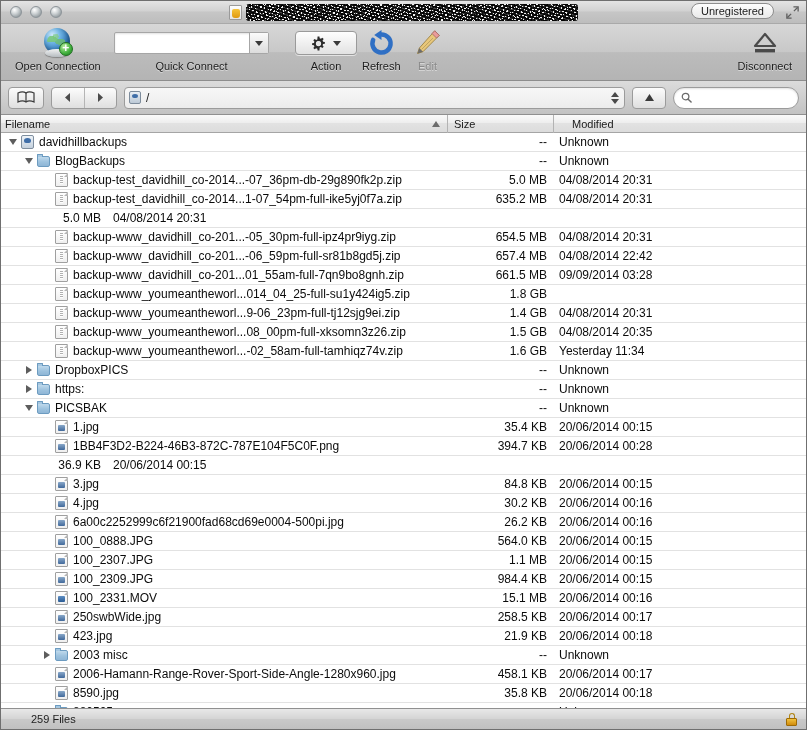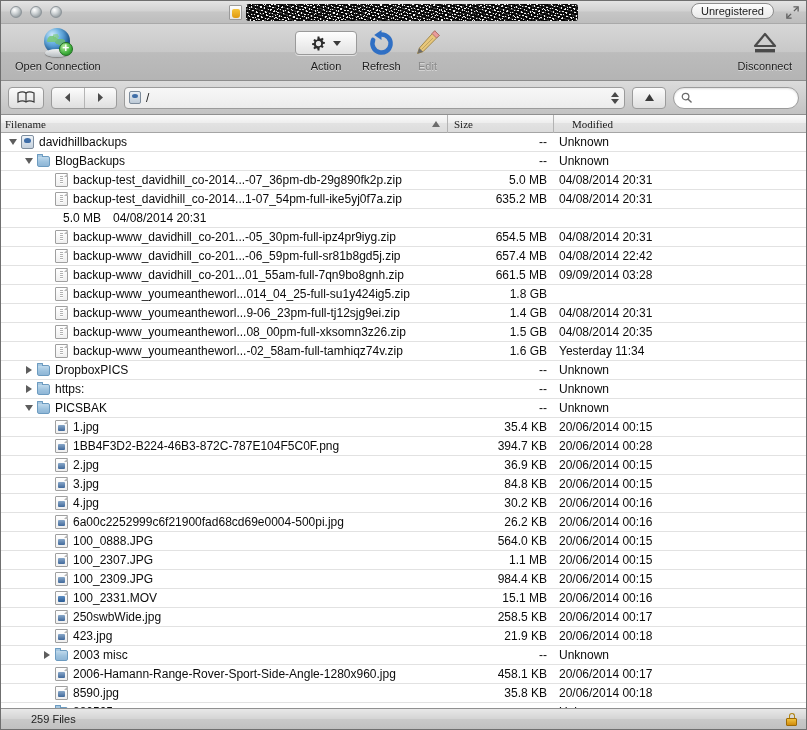--- a/index.html
+++ b/index.html
@@ -282,21 +282,20 @@
   .colhead {
     height:18px;
     flex:0 0 18px;
     background: linear-gradient(to bottom,#fafafa 0%,#ededed 48%,#e2e2e2 50%,#dcdcdc 100%);
     border-bottom:1px solid #a5a5a5;
     display:flex;
     align-items:center;
     font-size:11px;
     color:#1a1a1a;
     box-sizing:border-box;
-    font-family:Liberation Serif, serif;
   }
   .ch {
     height:18px;
     display:flex;align-items:center;
     box-sizing:border-box;
     position:relative;
   }
   .ch-name { width:446px; padding-left:4px; }
   .ch-size { width:106px; padding-left:6px; border-left:1px solid #b3b3b3; }
   .ch-mod  { flex:1; padding-left:18px; border-left:1px solid #b3b3b3; }
@@ -444,20 +443,30 @@
       <div class="tb-glyph">
         <div class="globe">
           <div class="ball"></div>
           <div class="base"></div>
           <div class="plus">+</div>
         </div>
       </div>
       <div class="tb-label">Open Connection</div>
     </div>
 
+    <div class="tb-item" style="left:113px;">
+      <div class="tb-glyph">
+        <div class="qc-field" title="">
+          <div class="qc-arrow">
+            <div class="tri-down"></div>
+          </div>
+        </div>
+      </div>
+      <div class="tb-label">Quick Connect</div>
+    </div>
 
     <div class="tb-item" style="left:294px;">
       <div class="tb-glyph">
         <div class="action-btn">
           <svg class="gear" viewBox="0 0 16 16">
             <path fill="currentColor" d="M8 5.2A2.8 2.8 0 1 0 8 10.8A2.8 2.8 0 1 0 8 5.2 M7 0.6h2l.25 1.9 1.3.55 1.55-1.18 1.42 1.42-1.18 1.55.55 1.3 1.9.25v2l-1.9.25-.55 1.3 1.18 1.55-1.42 1.42-1.55-1.18-1.3.55L9 15.4H7l-.25-1.9-1.3-.55-1.55 1.18-1.42-1.42 1.18-1.55-.55-1.3L1.2 9.6v-2l1.9-.25.55-1.3L2.47 4.5l1.42-1.42L5.44 4.26l1.3-.55z"></path>
             <circle cx="8" cy="8" r="2.4" fill="#e6e6e6"></circle>
           </svg>
           <div class="tri-down"></div>
         </div>
@@ -713,25 +722,20 @@
         <div class="row">
           <div class="c-name ind-2">
             <div class="disc blank"></div>
             <div class="ficon file img"></div>
             <span>1BB4F3D2-B224-46B3-872C-787E104F5C0F.png</span>
           </div>
           <div class="c-size">394.7 KB</div>
           <div class="c-mod">20/06/2014 00:28</div>
         </div>
         <div class="row">
-          <div class="c-name ind-2">
-            <div class="disc blank"></div>
-            <div class="ficon file img"></div>
-            <span>2.jpg</span>
-          </div>
           <div class="c-size">36.9 KB</div>
           <div class="c-mod">20/06/2014 00:15</div>
         </div>
         <div class="row">
           <div class="c-name ind-2">
             <div class="disc blank"></div>
             <div class="ficon file img"></div>
             <span>3.jpg</span>
           </div>
           <div class="c-size">84.8 KB</div>

